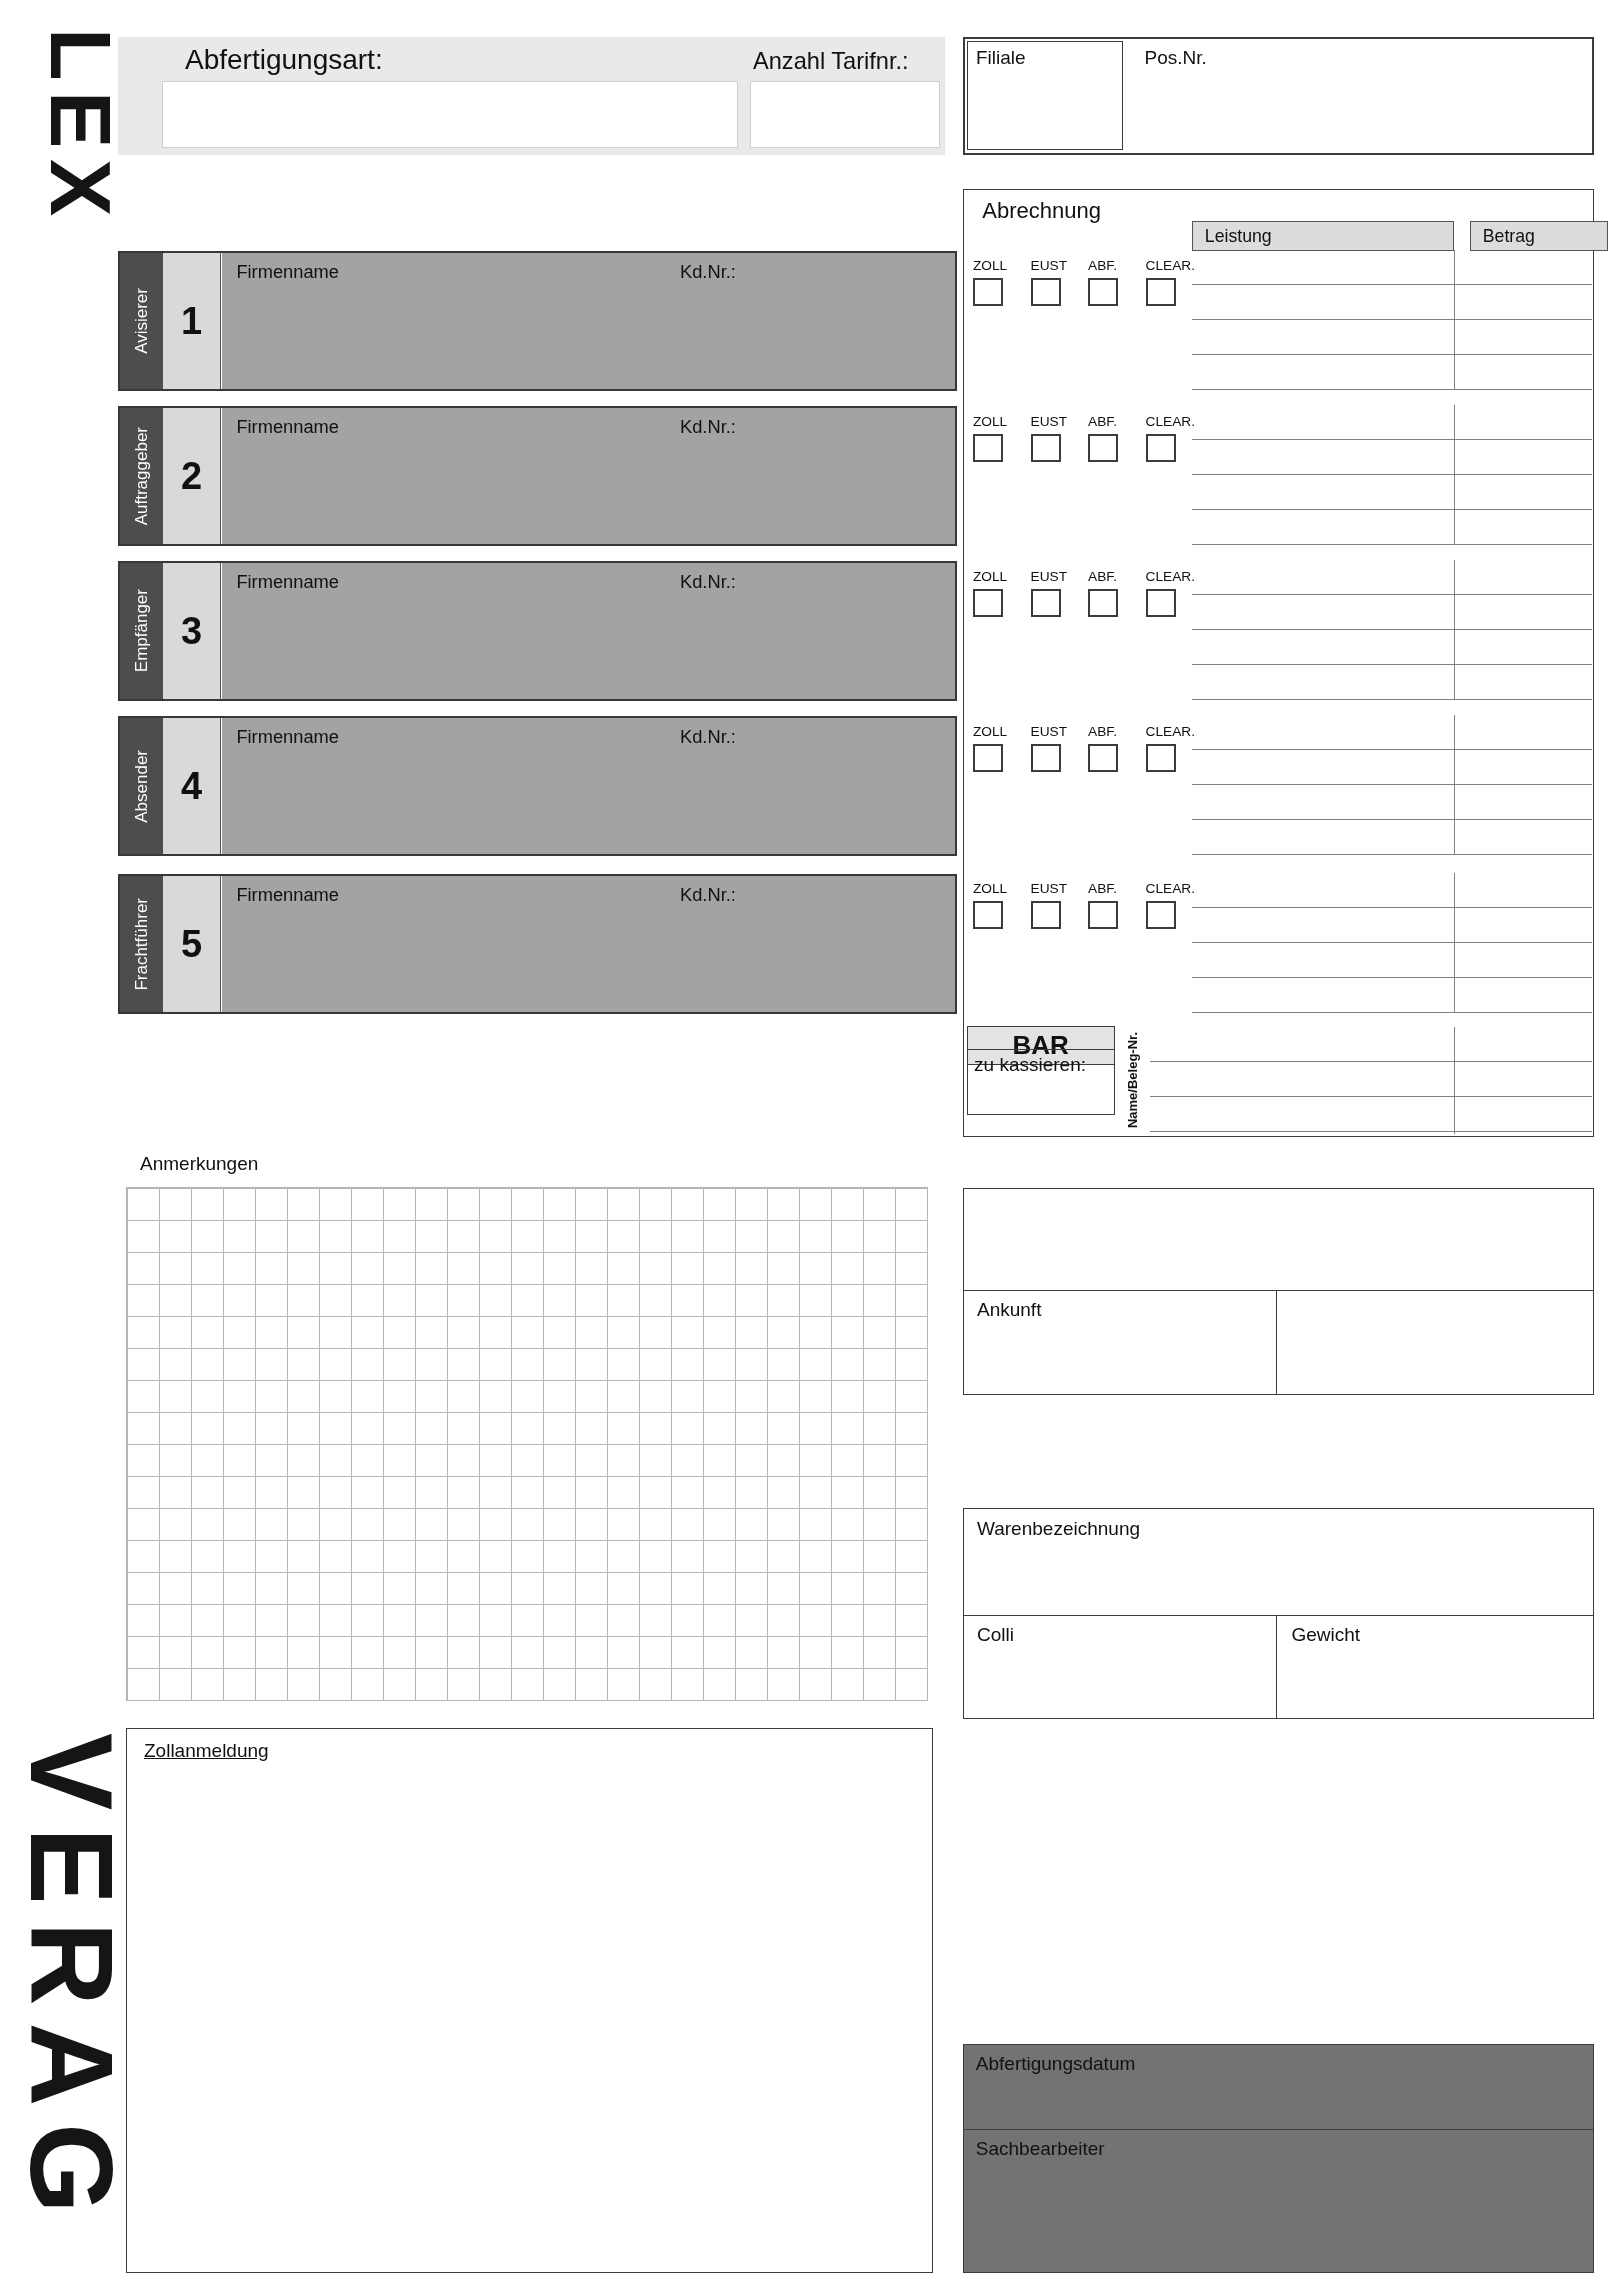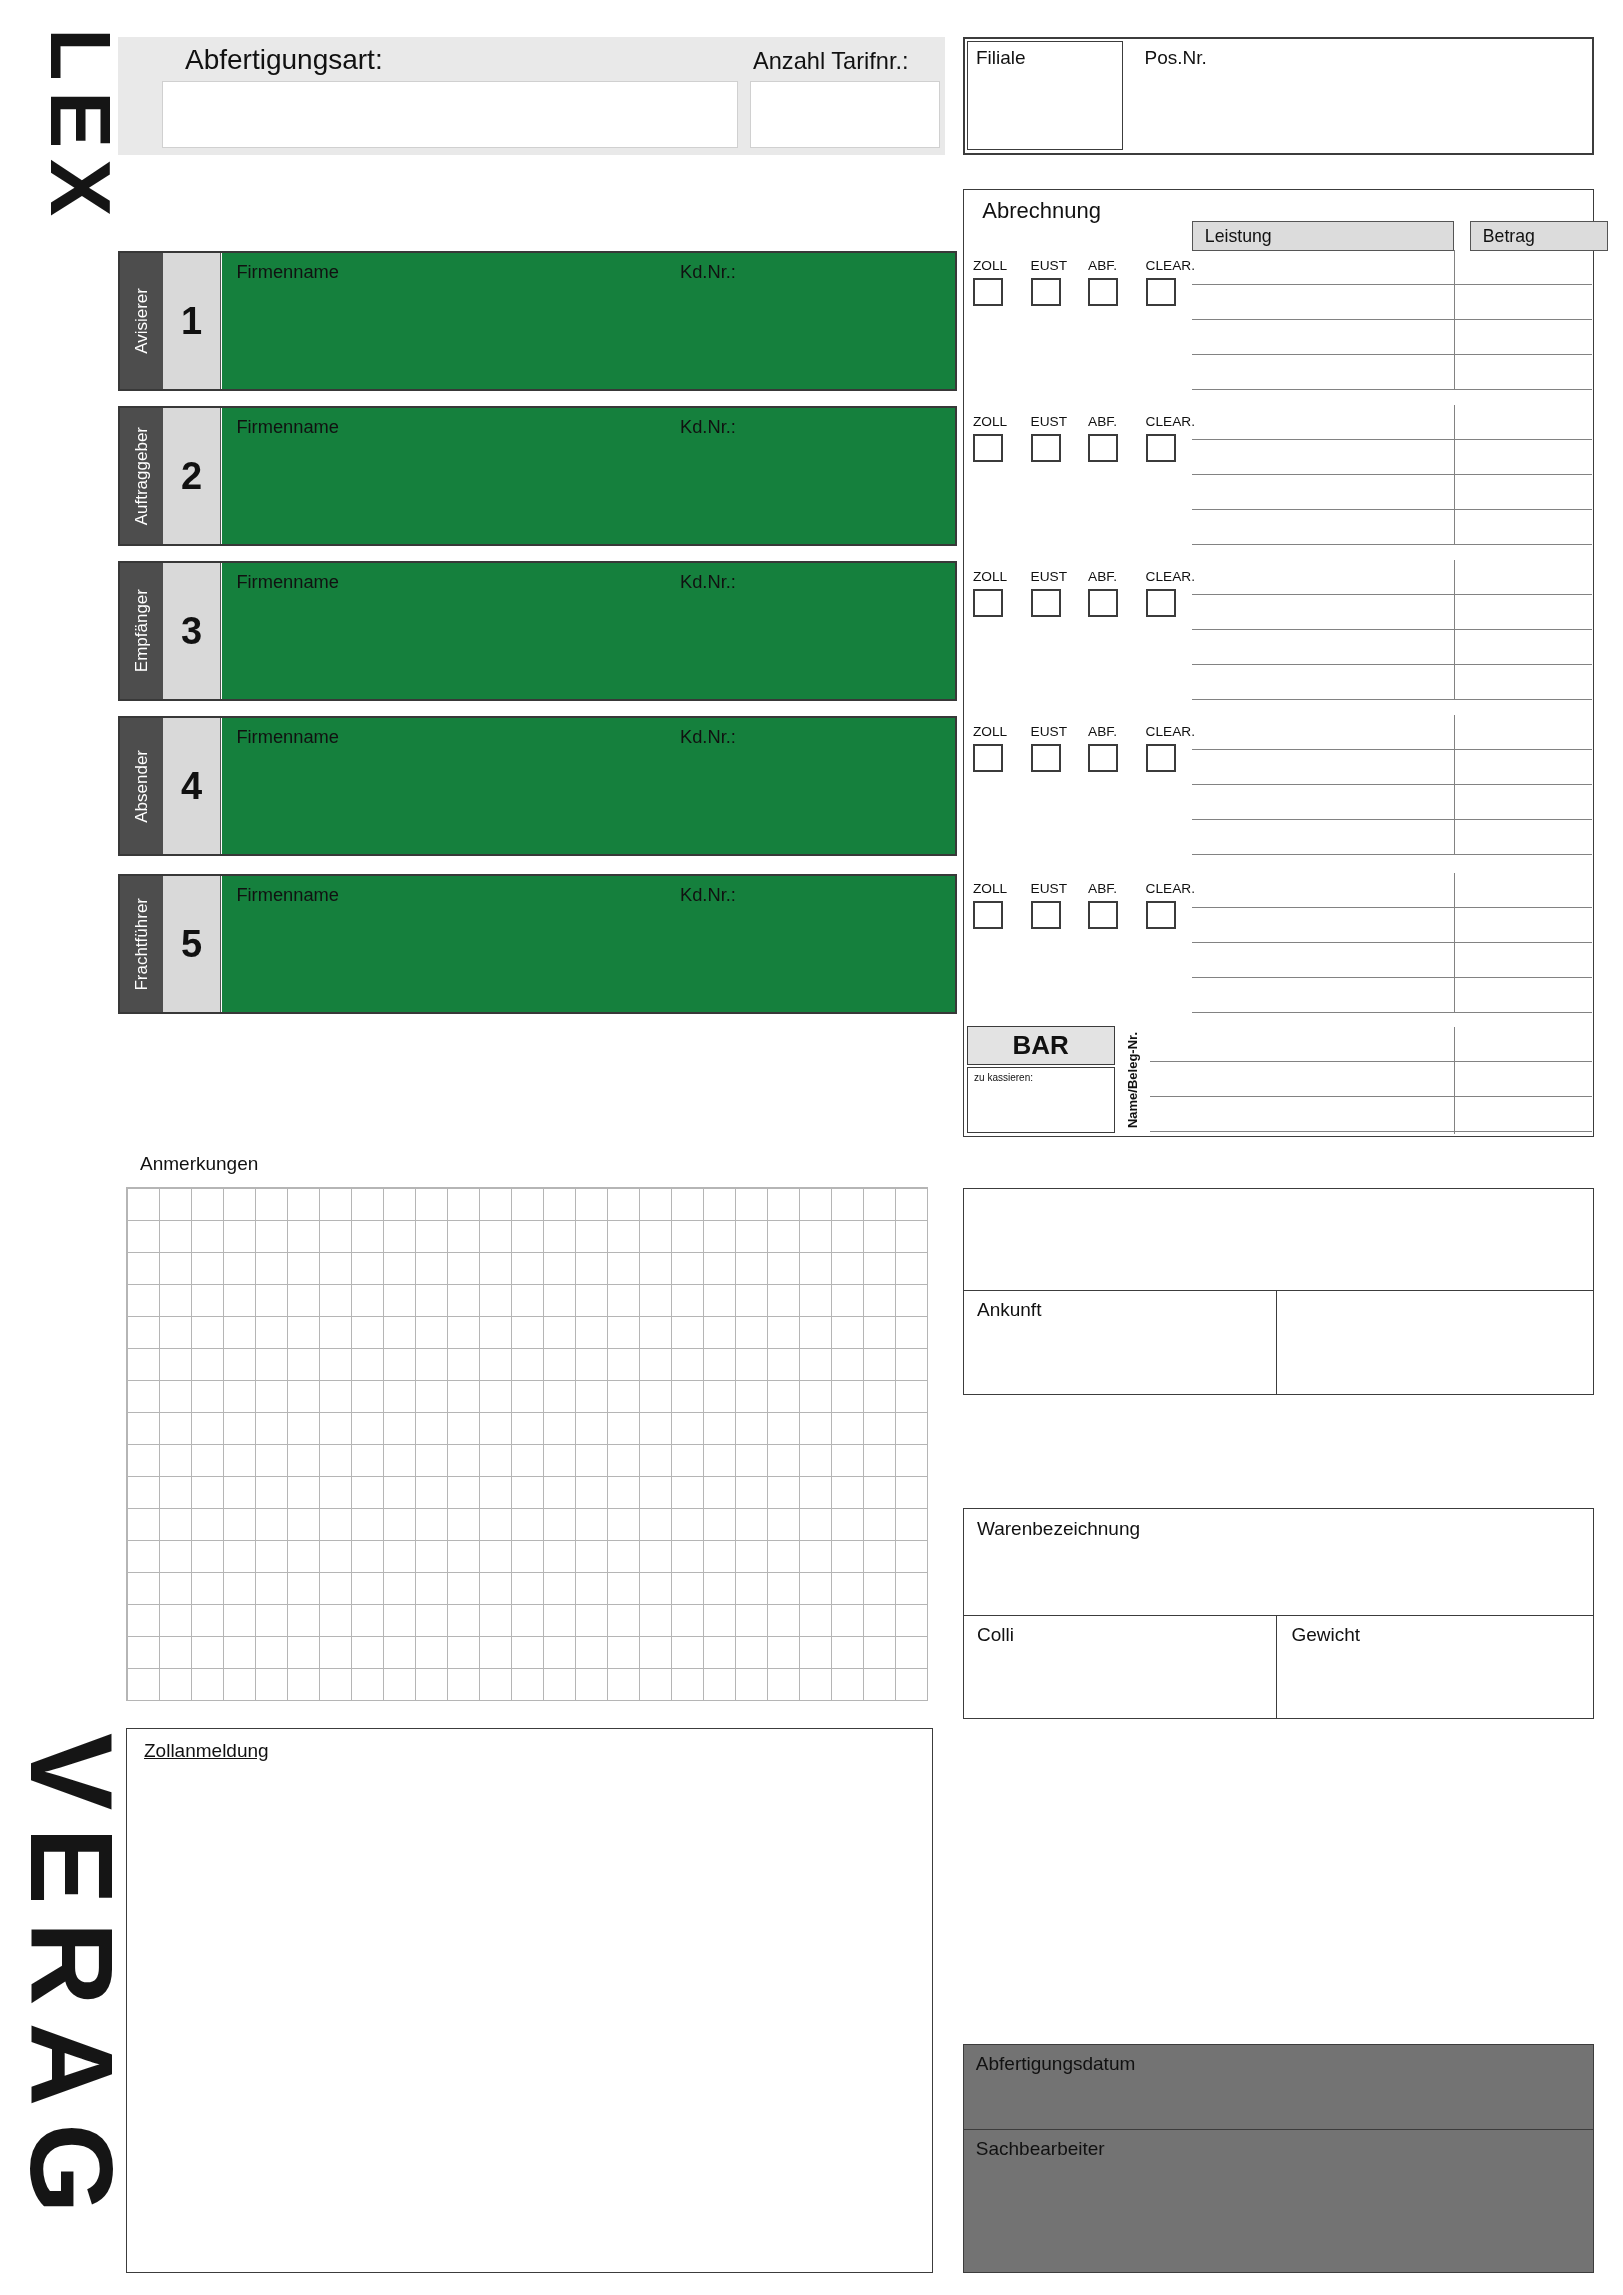--- a/index.html
+++ b/index.html
@@ -33,38 +33,38 @@
   .col-leistung { left:228px; width:262px; }
   .col-betrag   { left:490px; width:138px;margin-left:16px; }
 
   .linesblock { position:absolute; left:228px; width:400px; height:140px; }
   .linesblock::after { content:""; position:absolute; left:262px; top:0; bottom:0; width:1.3px; background:#828282; }
   .line-row { height:35px; border-bottom:1.3px solid #828282; }
 
   .bar-title-cell { position:absolute; left:2.6px; top:836px; width:148px; height:39px; background:#e3e3e3;
                     border:1.6px solid #3c3c3c; display:flex; align-items:center; justify-content:center;
                     font-size:26px; font-weight:bold; }
-  .bar-kassieren  { position:absolute; left:2.6px; top:877px; width:148px; height:66px; border:1.6px solid #3c3c3c;
-                    padding:3.9px 6.5px; font-size:10px; }
+  .bar-kassieren  { position:absolute; left:2.6px; top:859px; width:148px; height:66px; border:1.6px solid #3c3c3c;
+                    padding:3.9px 6.5px; font-size:19px; }
   .bar-namebeleg  { position:absolute; left:153px; top:836px; width:31px; height:108px;
                     display:flex; align-items:center; justify-content:center; }
   .bar-namebeleg span { writing-mode:vertical-rl; transform:rotate(180deg); font-size:13px; font-weight:bold; white-space:nowrap; }
   .barlines { position:absolute; left:186px; top:837px; width:442px; height:107px; }
   .barlines::after { content:""; position:absolute; left:304px; top:0; bottom:0; width:1.3px; background:#828282; }
   .barlines .line-row { height:35px; }
 
   
   .party { left:118px; width:839px; height:140px; border:2px solid #383838; background:#fff; }
   .party .party-bar { position:absolute; left:0; top:0; bottom:0; width:43px; background:#4d4d4d;
                       display:flex; align-items:center; justify-content:center; }
   .party .party-bar span { writing-mode:vertical-rl; transform:rotate(180deg); color:#fff; font-size:17px; white-space:nowrap; }
   .party .party-num { position:absolute; left:43px; top:0; bottom:0; width:58px; background:#d9d9d9;
                       border-right:1.3px solid #555; display:flex; align-items:center; justify-content:center;
                       font-size:38px; font-weight:bold; }
-  .party .party-field { position:absolute; left:102px; top:0; right:0; bottom:0; background:#15803d; }
+  .party .party-field { position:absolute; left:102px; top:0; right:0; bottom:0; background:#a3a3a3; }
   .party .label-firmenname { position:absolute; left:14.4px; top:7.9px; font-size:18.3px; }
   .party .label-kdnr       { position:absolute; left:458px; top:7.9px; font-size:18.3px; }
 
   
   .cbgroup { left:973px; width:222px; height:73px; display:flex; gap:9.2px; }
   .cb { width:50px; display:flex; flex-direction:column; align-items:flex-start; gap:5.2px; }
   .cb-label { font-size:13.7px; white-space:nowrap; }
   .cb-box { width:30px; height:27.5px; border:2px solid #3b3b3b; background:#fff; }
 
   

